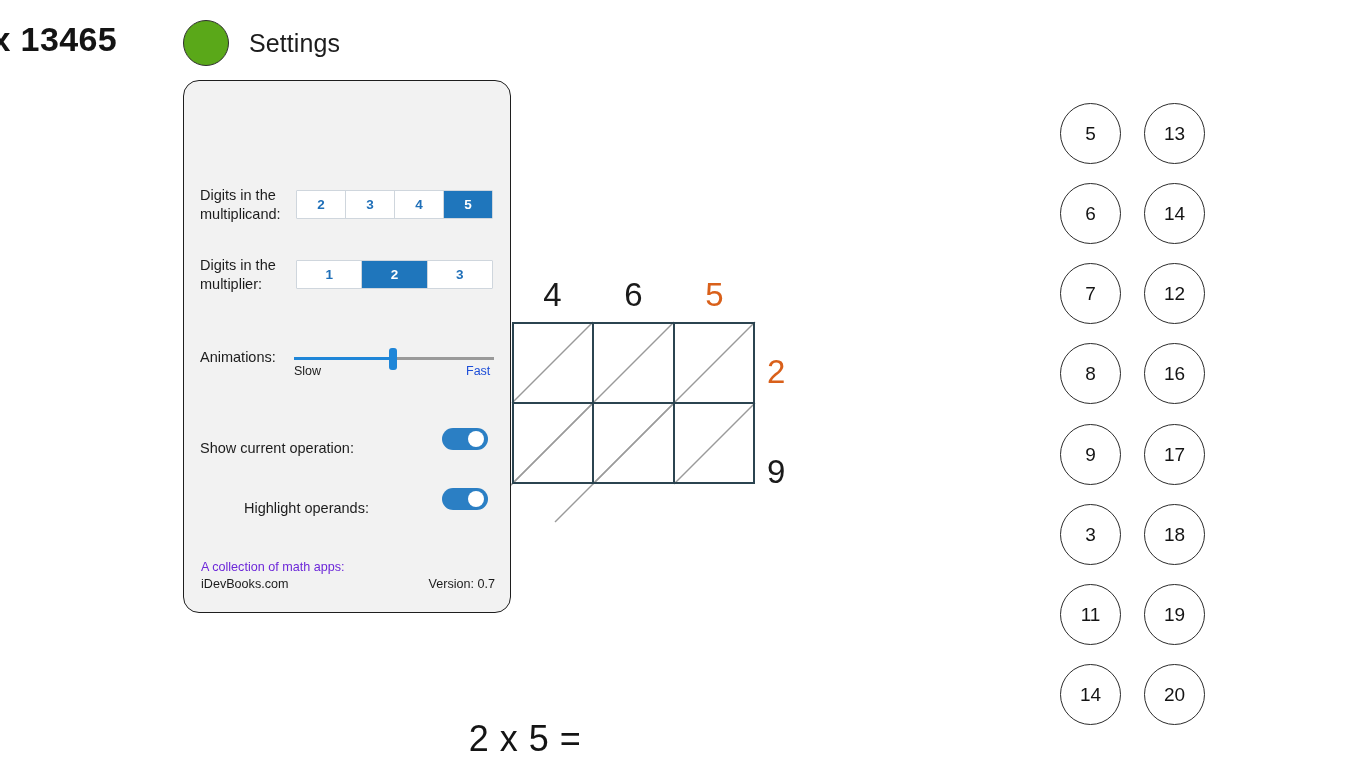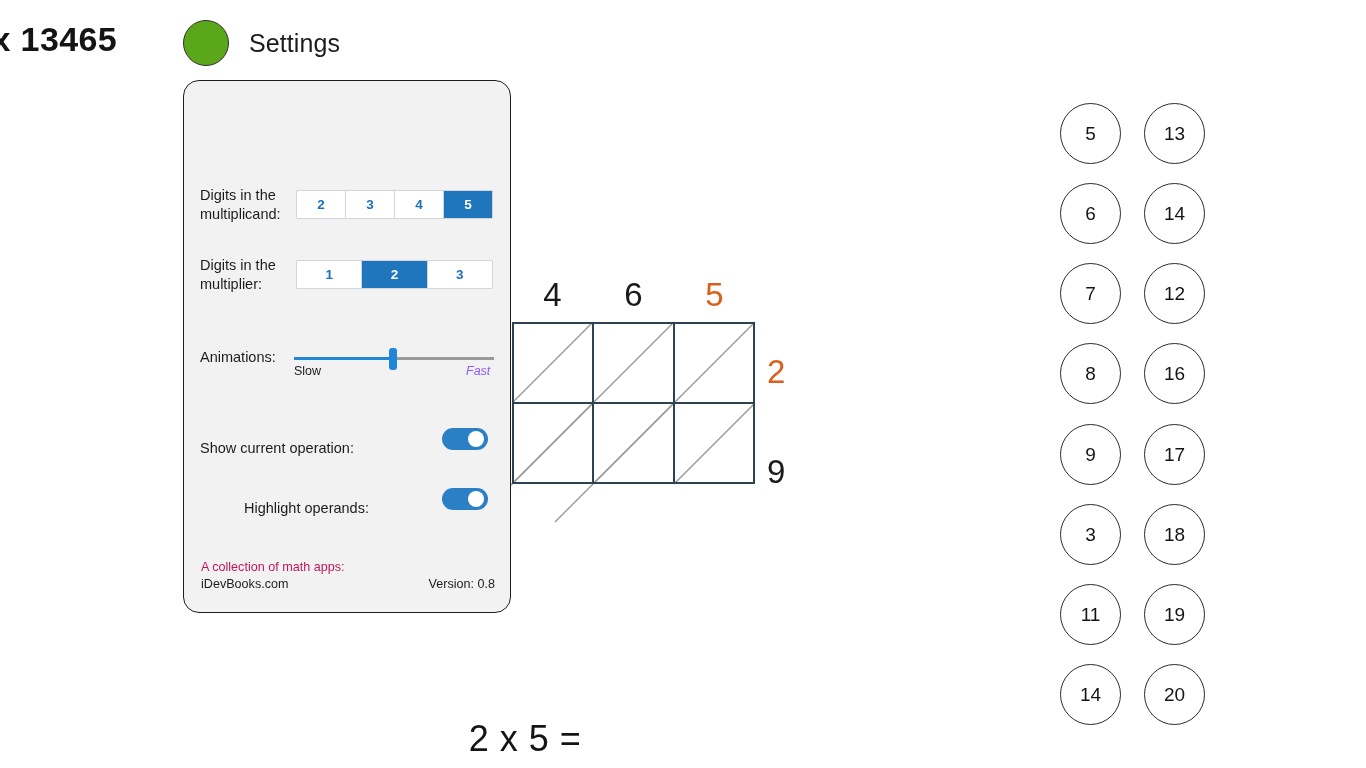--- a/index.html
+++ b/index.html
@@ -236,22 +236,21 @@
   #slider-min-label {
     position: absolute;
     left: 294px; top: 364px;
     font-size: 12.5px;
     color: #1c1c1c;
   }
   #slider-max-label {
     position: absolute;
     left: 466px; top: 364px;
     font-size: 12.5px;
-    color: #8b5cf6;
-    font-style: italic;
+    color: #1d4ed8;
   }
 
   
   .toggle {
     position: absolute;
     width: 46px;
     height: 22px;
     border-radius: 11px;
     background: #2b7fc4;
   }
@@ -272,21 +271,21 @@
   #panel-footer {
     position: absolute;
     left: 0;
     bottom: 12px;
     width: 328px;
     height: 40px;
   }
   #footer-line1 {
     position: absolute;
     left: 17px; top: 0px;
-    font-size: 12.6px; color: #be185d;
+    font-size: 12.6px; color: #6d28d9;
   }
   #footer-line2 {
     position: absolute;
     left: 17px; top: 17px;
     font-size: 12.6px; color: #1c1c1c;
   }
   #footer-version {
     position: absolute;
     right: 17px; top: 17px;
     font-size: 12.6px; color: #1c1c1c;
@@ -357,21 +356,21 @@
   <div class="num-circle col-b" style="top:321px">17</div>
   <div class="num-circle col-b" style="top:401px">18</div>
   <div class="num-circle col-b" style="top:481px">19</div>
   <div class="num-circle col-b" style="top:561px">20</div>
 </div>
 
 <div id="settings-panel">
   <div id="panel-footer">
     <div id="footer-line1">A collection of math apps:</div>
     <div id="footer-line2">iDevBooks.com</div>
-    <div id="footer-version">Version: 0.8</div>
+    <div id="footer-version">Version: 0.7</div>
   </div>
 </div>
 
 <div id="settings-header">
   <div id="settings-button-circle"></div>
   <div id="settings-header-label">Settings</div>
 </div>
 
 <div class="setting-label" style="left:200px; top:186px;">
   <span>Digits in the</span><br>

